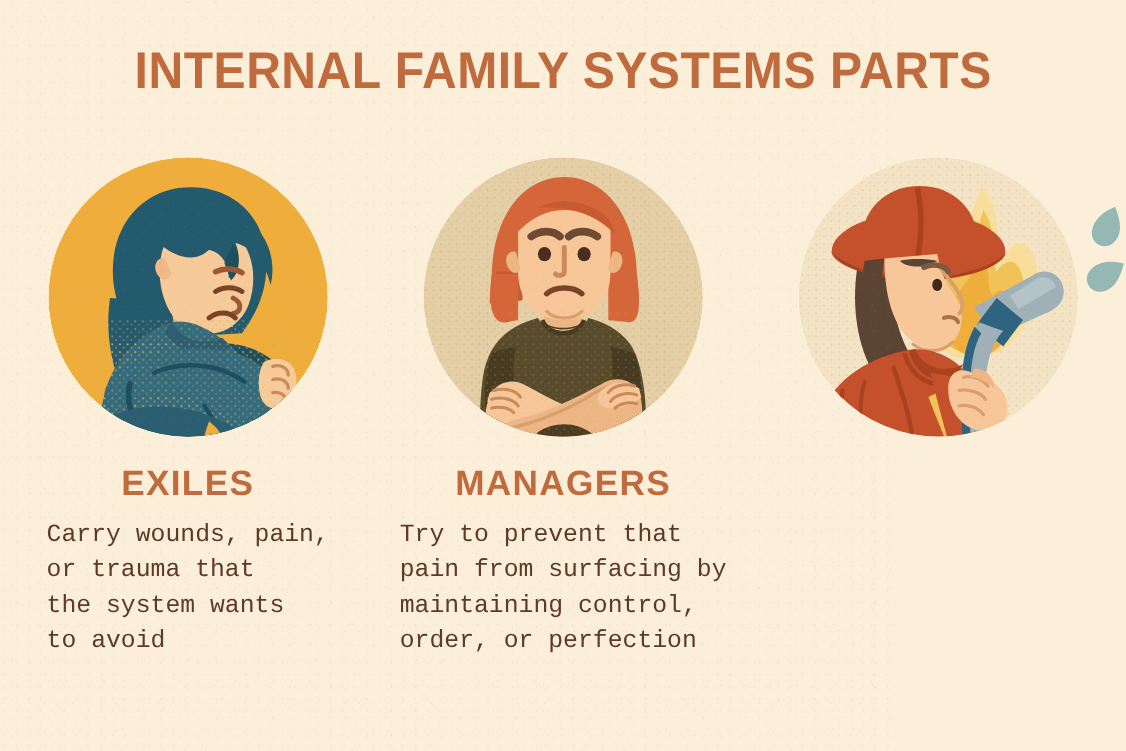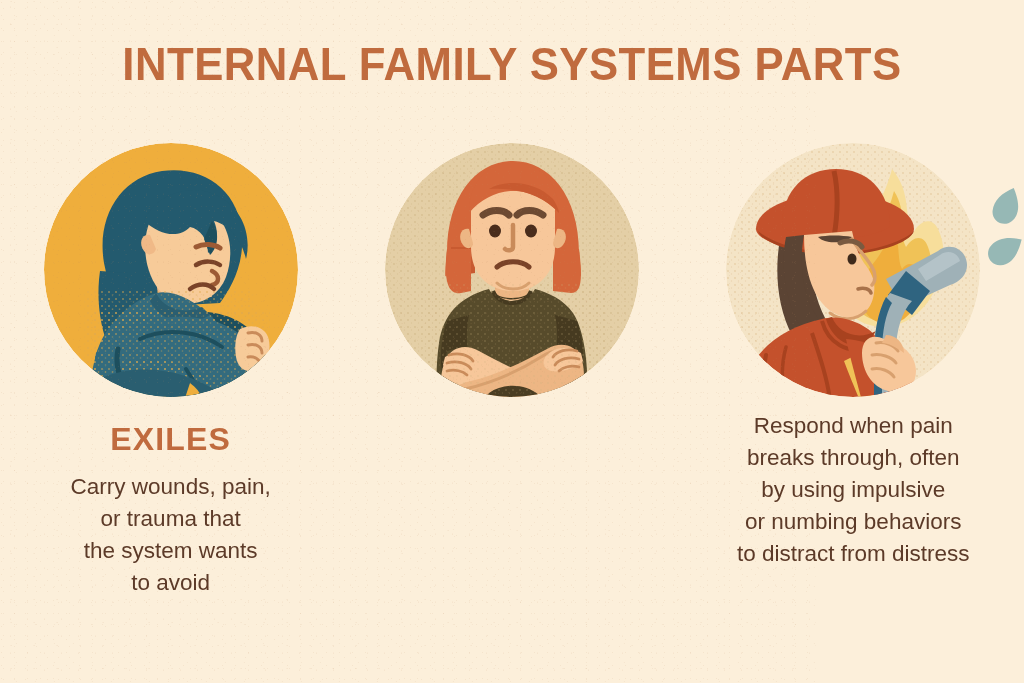--- a/index.html
+++ b/index.html
@@ -88,23 +88,23 @@
     letter-spacing: 1.2px;
     color: #C06B3E;
     text-transform: uppercase;
     font-family: "Liberation Sans", sans-serif;
   }
   .card-body {
     margin-top: 13px;
     font-size: 22.5px;
     line-height: 1.42;
     color: #5C3A28;
-    text-align: center;
+    text-align: left;
     white-space: pre-line;
-    font-family: Liberation Sans, sans-serif;
+    font-family: Liberation Mono, monospace;
   }
 
   
   .droplets {
     position: absolute;
     top: 40px;
     left: 248px;
     width: 70px;
     height: 90px;
   }
@@ -259,20 +259,25 @@
               <path d="M192 208 C182 205 172 208 168 214" stroke="#C98B5A" stroke-width="2.8" fill="none" stroke-linecap="round"></path>
               <path d="M194 216 C184 213 174 216 170 222" stroke="#C98B5A" stroke-width="2.8" fill="none" stroke-linecap="round"></path>
               <path d="M194 224 C186 222 178 224 174 228" stroke="#C98B5A" stroke-width="2.8" fill="none" stroke-linecap="round"></path>
 
               <path d="M104 250 C118 240 140 240 154 252 C160 256 162 258 162 258 L98 258 Z" fill="#4A3D22"></path>
               <rect x="40" y="140" width="180" height="118" fill="url(#dotsB)" opacity=".55"></rect>
             </g>
           </svg>
         </div>
       </div>
+      <div class="card-heading">MANAGERS</div>
+      <div class="card-body">Try to prevent that
+pain from surfacing by
+maintaining control,
+order, or perfection</div>
     </div>
 
     <div class="column">
       <div class="circle-wrap">
         <div class="circle">
           <svg width="254" height="254" viewBox="0 0 254 254">
             <defs>
               <pattern id="dotsC" width="7" height="7" patternUnits="userSpaceOnUse">
                 <circle cx="2" cy="2" r=".9" fill="#D9B581" opacity=".45"></circle>
                 <circle cx="5.5" cy="5" r=".7" fill="#D9B581" opacity=".3"></circle>
@@ -349,23 +354,18 @@
               <path d="M160 192 C170 192 178 200 178 210 C170 204 162 200 156 200 Z" fill="#EDB684"></path>
             </g>
           </svg>
         </div>
 
         <svg class="droplets" viewBox="0 0 70 90">
           <path d="M30 4 C42 14 48 24 44 34 C40 44 26 44 22 34 C18 24 22 14 30 4 Z" fill="#96B8B5" transform="rotate(28 33 24)"></path>
           <path d="M28 48 C40 58 46 68 42 78 C38 88 24 88 20 78 C16 68 20 58 28 48 Z" fill="#96B8B5" transform="rotate(64 31 68)"></path>
         </svg>
       </div>
-      <div class="card-body">Respond when pain
-breaks through, often
-by using impulsive
-or numbing behaviors
-to distract from distress</div>
     </div>
 
   </div>
 
   <div id="noise-overlay"></div>
 </div>
 
 </body></html>

